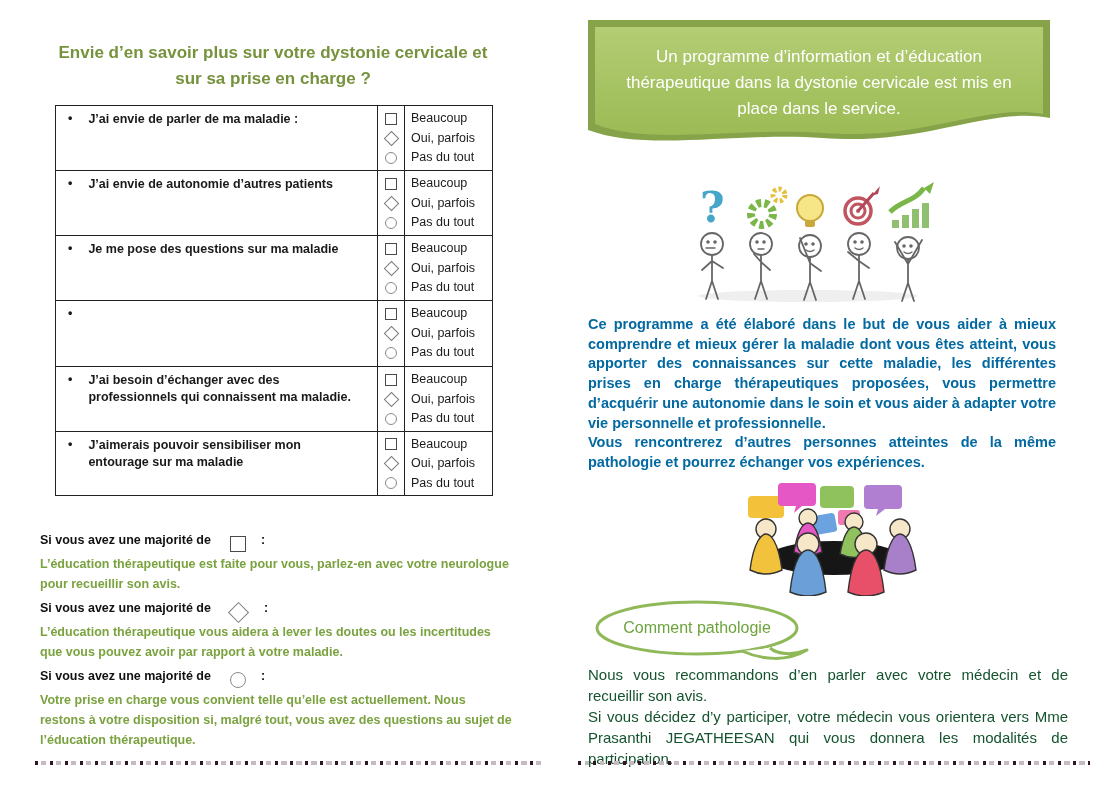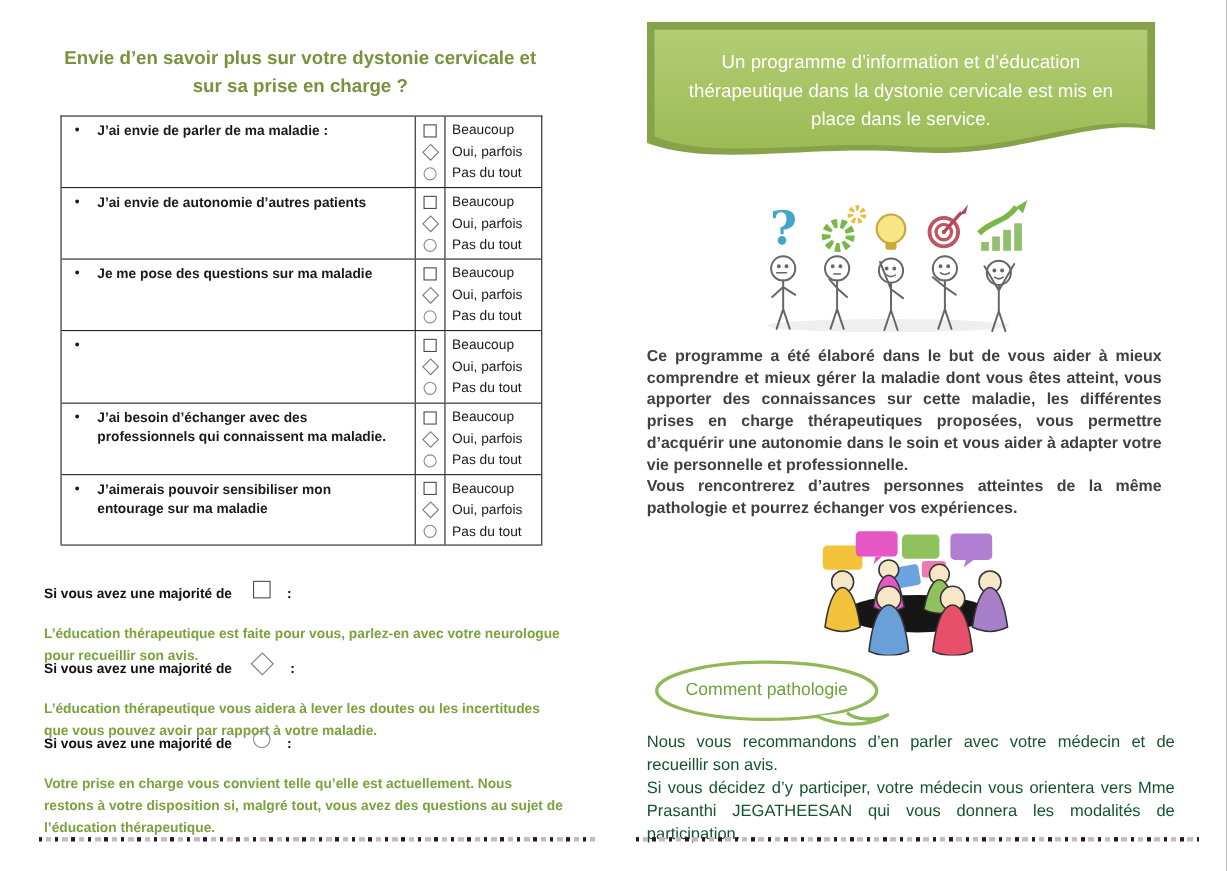--- a/index.html
+++ b/index.html
@@ -29,45 +29,45 @@
   .t-q .q-text{padding-right:14px;line-height:17px;}
   .t-sym{flex:0 0 26px;border-left:1px solid #222;border-right:1px solid #222;padding-top:3px;}
   .sym-slot{height:19.5px;display:flex;align-items:center;justify-content:center;}
   .t-opt{flex:1;padding:3px 4px 2px 6px;}
   .t-opt span{display:block;line-height:19.5px;}
   .shape{display:inline-block;box-sizing:border-box;}
   .shape.square{width:12px;height:12px;border:1.6px solid #4a4a4a;}
   .shape.diamond{width:11px;height:11px;border:1.4px solid #7a7a7a;transform:rotate(45deg);}
   .shape.circle{width:12px;height:12px;border:1.6px solid #8a8a8a;border-radius:50%;}
   .maj{position:absolute;left:40px;width:472px;font-size:12.5px;}
-  .maj-head{font-weight:bold;color:#111;line-height:24px;display:flex;align-items:flex-start;gap:15px;}
+  .maj-head{font-weight:bold;color:#111;line-height:24px;display:flex;align-items:flex-end;gap:15px;}
   .maj-head .shape.square{width:16px;height:16px;margin-left:4px;}
   .maj-head .shape.diamond{width:15px;height:15px;margin-left:5px;margin-right:3px;}
   .maj-head .shape.circle{width:16px;height:16px;margin-left:4px;}
-  .maj-advice{font-weight:bold;color:#7aa23f;line-height:20px;margin-top:14px;}
+  .maj-advice{font-weight:bold;color:#7aa23f;line-height:20px;margin-top:2px;}
   .dashes{
     position:absolute;top:761px;height:4px;
     background:repeating-linear-gradient(to right,
       #301622 0 3px, transparent 3px 6.5px,
       #c6b9c1 6.5px 11.5px, transparent 11.5px 15px);
   }
   .dashes.l{left:35px;width:506px;}
   .dashes.r{left:578px;width:512px;}
   
   .banner{position:absolute;left:588px;top:20px;width:462px;height:140px;}
   .banner svg{position:absolute;left:0;top:0;}
   .banner-text{
     position:absolute;left:26px;top:24px;width:410px;text-align:center;
     color:#ffffff;font-size:17px;line-height:26px;
   }
   .illus1{position:absolute;left:676px;top:178px;}
   .intro{
     position:absolute;left:588px;top:315px;width:468px;
     font-size:14.5px;font-weight:bold;line-height:19.7px;
-    text-align:justify;text-align-last:left;color:#404040;
+    text-align:justify;text-align-last:left;color:#0369a1;
   }
   .intro p{margin:0;}
   .illus2{position:absolute;left:736px;top:482px;}
   .bubble{position:absolute;left:592px;top:598px;width:232px;height:68px;}
   .bubble svg{position:absolute;left:0;top:0;}
   .bubble-text{
     position:absolute;left:0;top:21px;width:210px;text-align:center;
     color:#6da33c;font-size:16px;font-weight:normal;
   }
   .participate{

